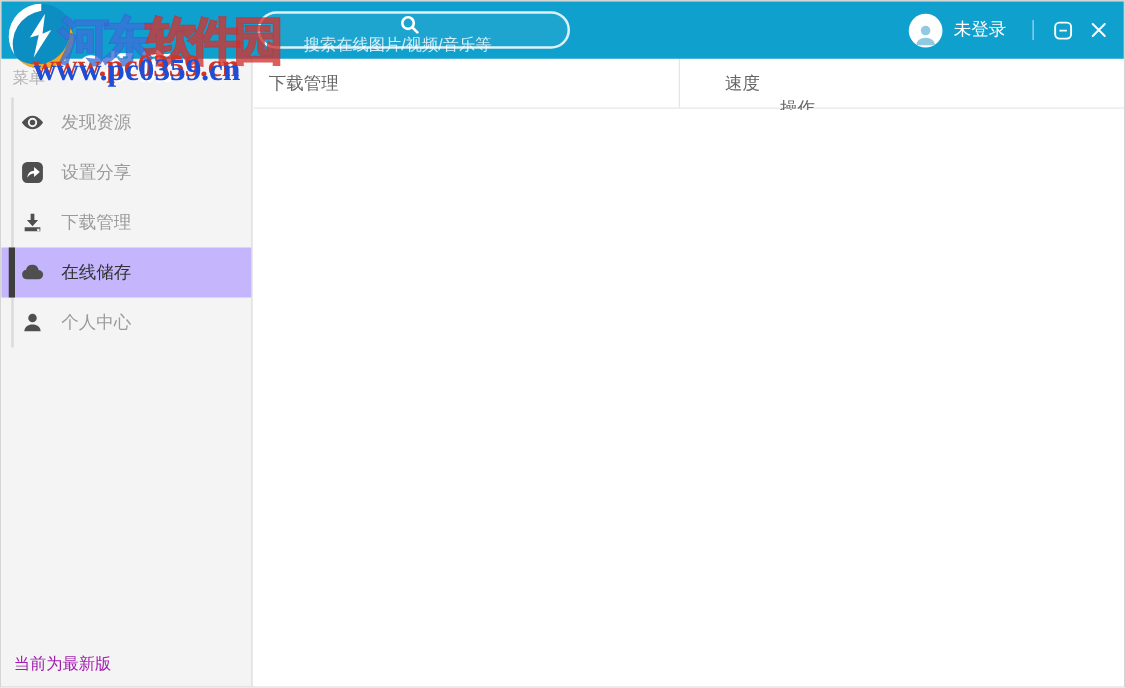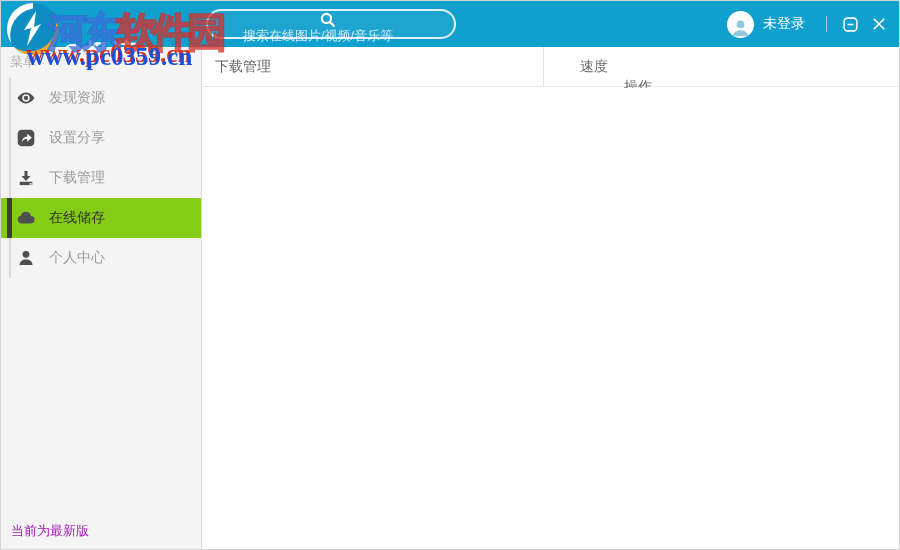--- a/index.html
+++ b/index.html
@@ -78,21 +78,21 @@
   }
   .menu-label { position: absolute; left: 9px; top: 6px; font-size: 13px; color: #b3b3b3; }
   .side-rule { position: absolute; left: 8px; top: 31px; width: 2px; height: 200px; background: #dadada; }
   .nav { position: absolute; left: 0; top: 31px; width: 100%; }
   .nav-item {
     position: relative; height: 40px; display: flex; align-items: center;
     padding-left: 15px; cursor: pointer; color: #9b9b9b; font-size: 14px; font-family: Liberation Mono, monospace;
   }
   .nav-item .nicon { width: 20px; height: 20px; flex: 0 0 auto; }
   .nav-item .nlabel { margin-left: 13px; }
-  .nav-item.selected { background: #84cc16; color: #333; }
+  .nav-item.selected { background: #c4b5fd; color: #333; }
   .nav-item.selected::before {
     content: ""; position: absolute; left: 6px; top: 0; width: 5px; height: 40px; background: #3e3e3e;
   }
   .side-footer { position: absolute; left: 10px; bottom: 11px; font-size: 13px; color: #a21caf; }
 
   
   .main { position: absolute; left: 202px; top: 46px; width: 697px; height: 504px; background: #fff; }
   .thead { display: flex; height: 40px; border-bottom: 1px solid #e8e8e8; align-items: stretch; }
   .th {
     display: flex; align-items: center; padding-left: 12px;

